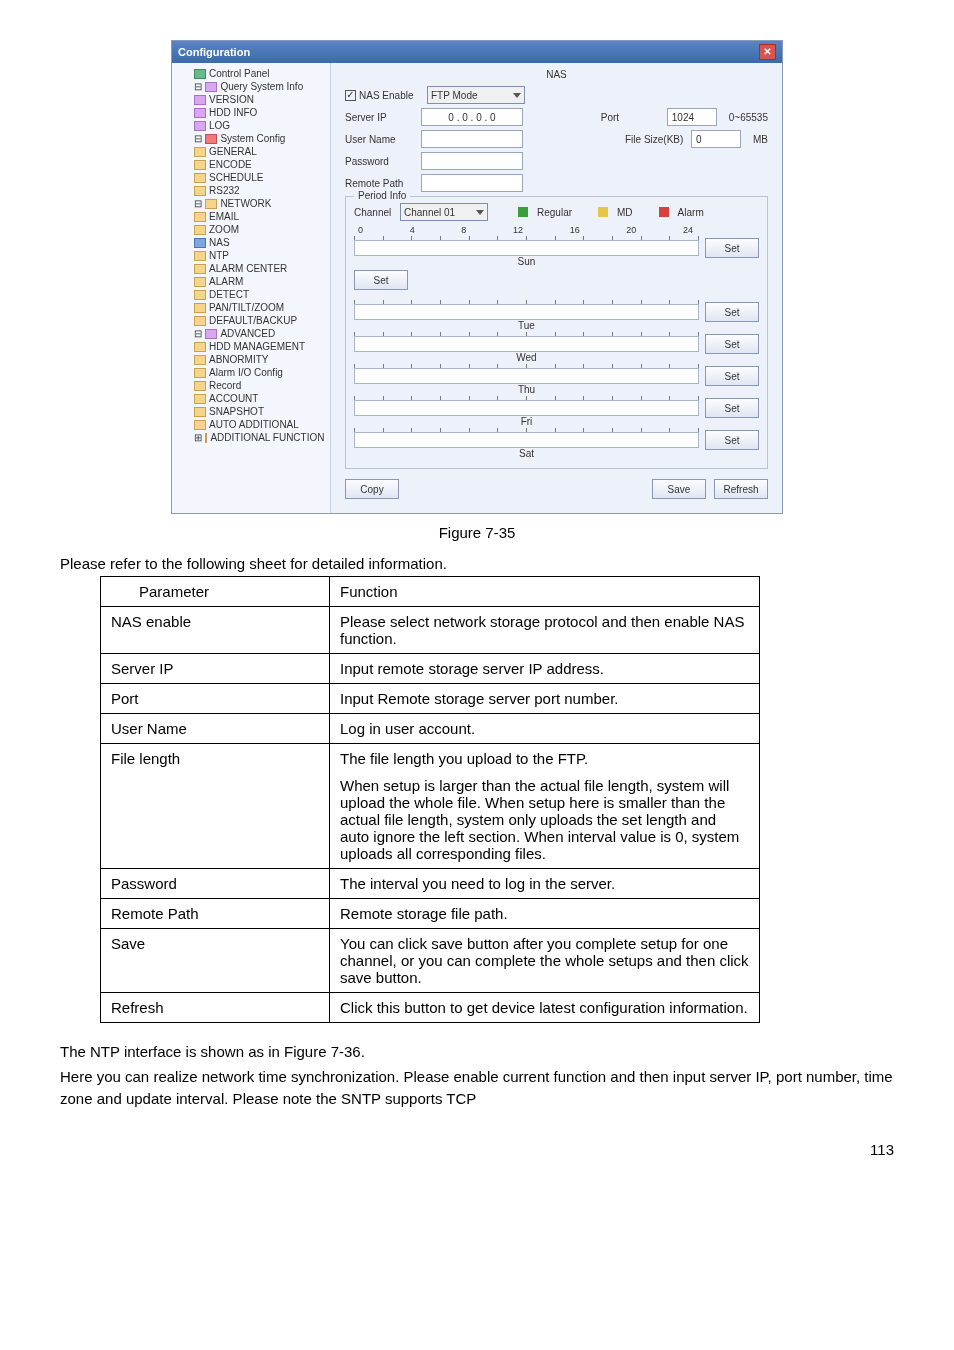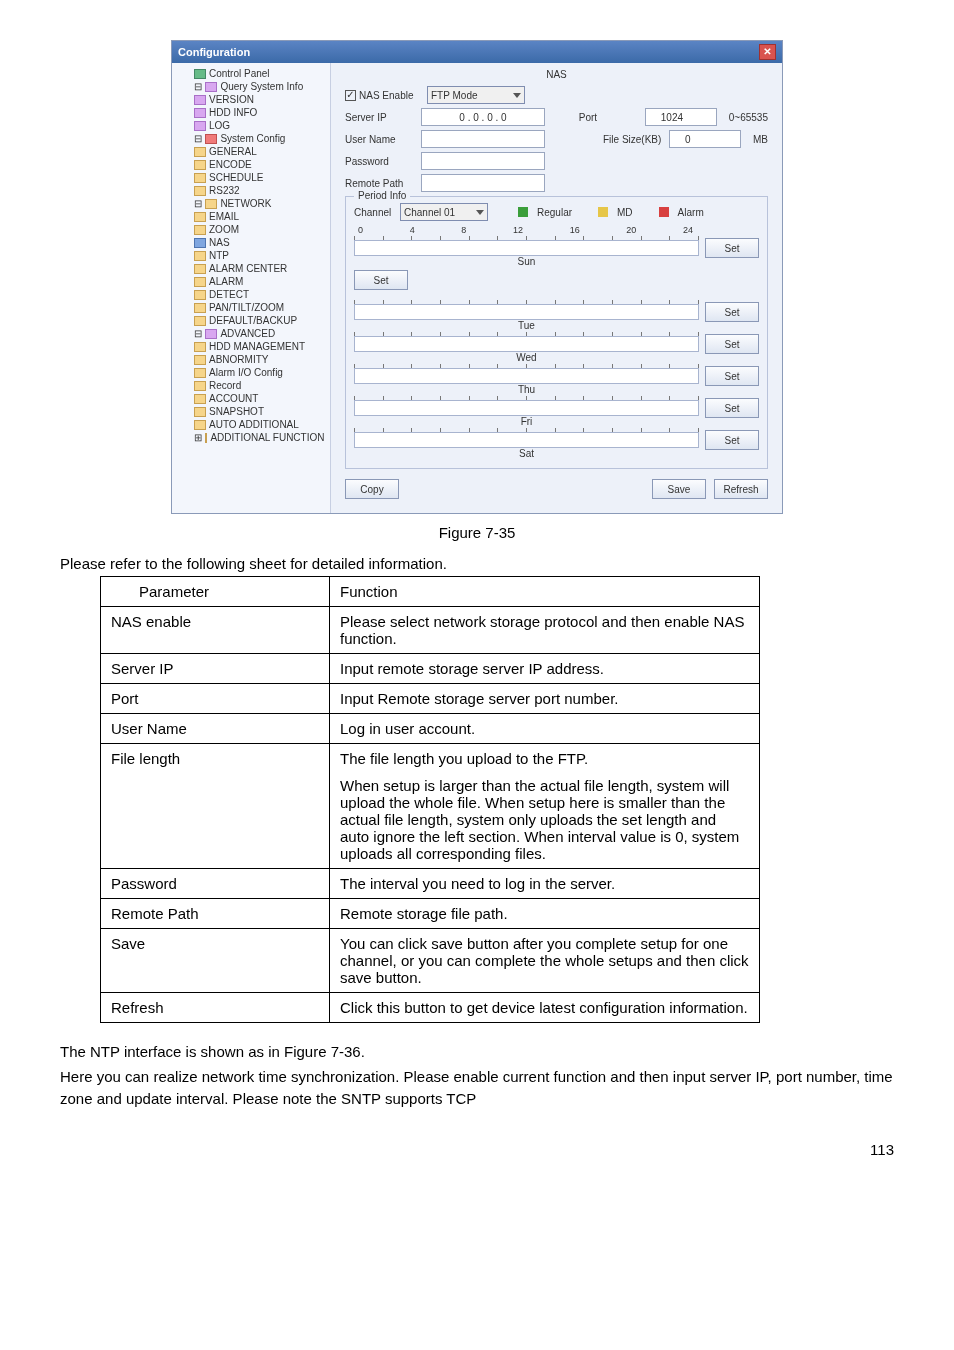--- a/index.html
+++ b/index.html
@@ -55,21 +55,21 @@
   .ic-fr { background:#f07a7a; border:1px solid #c05050;}
   .ind1 { padding-left: 12px; } .ind2 { padding-left: 24px; } .ind3 { padding-left: 36px; }
   .main-panel {
     flex: 1;
     padding: 6px 14px 14px 14px;
     background: #edf1f9;
   }
   .hdr { text-align:center; font-size:10px; margin-bottom:6px;}
   .row { display:flex; align-items:center; gap:6px; margin-bottom:4px; }
   .lbl { width:70px; }
-  .inp { border:1px solid #9aa6bf; background:#fff; height:16px; color:#333; font-size:10px; padding:0 15px; display:flex; align-items:center;}
+  .inp { border:1px solid #9aa6bf; background:#fff; height:16px; color:#333; font-size:10px; padding:0 4px; display:flex; align-items:center;}
   .sel { border:1px solid #7f8db0; background:#f0f0f0; height:16px; display:flex; align-items:center; padding:0 3px; justify-content:space-between;}
   .tri { width:0;height:0;border-left:4px solid transparent;border-right:4px solid transparent;border-top:5px solid #555;}
   .period-box { border:1px solid #b8c2da; padding:6px 8px; margin-top:4px; position:relative;}
   .period-title { position:absolute; top:-7px; left:8px; background:#edf1f9; padding:0 4px; font-size:10px;}
   .swatch { width:10px; height:10px; display:inline-block; margin-right:3px; vertical-align:middle;}
   .sw-reg { background:#3b9e3b;} .sw-md { background:#e6c648;} .sw-alm { background:#d84040;}
   .axis { display:flex; justify-content:space-between; font-size:9px; padding:0 2px; }
   .day-row { display:flex; align-items:center; margin:3px 0; gap:6px;}
   .timeline { flex:1; text-align:center; position:relative;}
   .tl-bar { height:14px; background:#fff; border:1px solid #a8b4cf; position:relative;}

